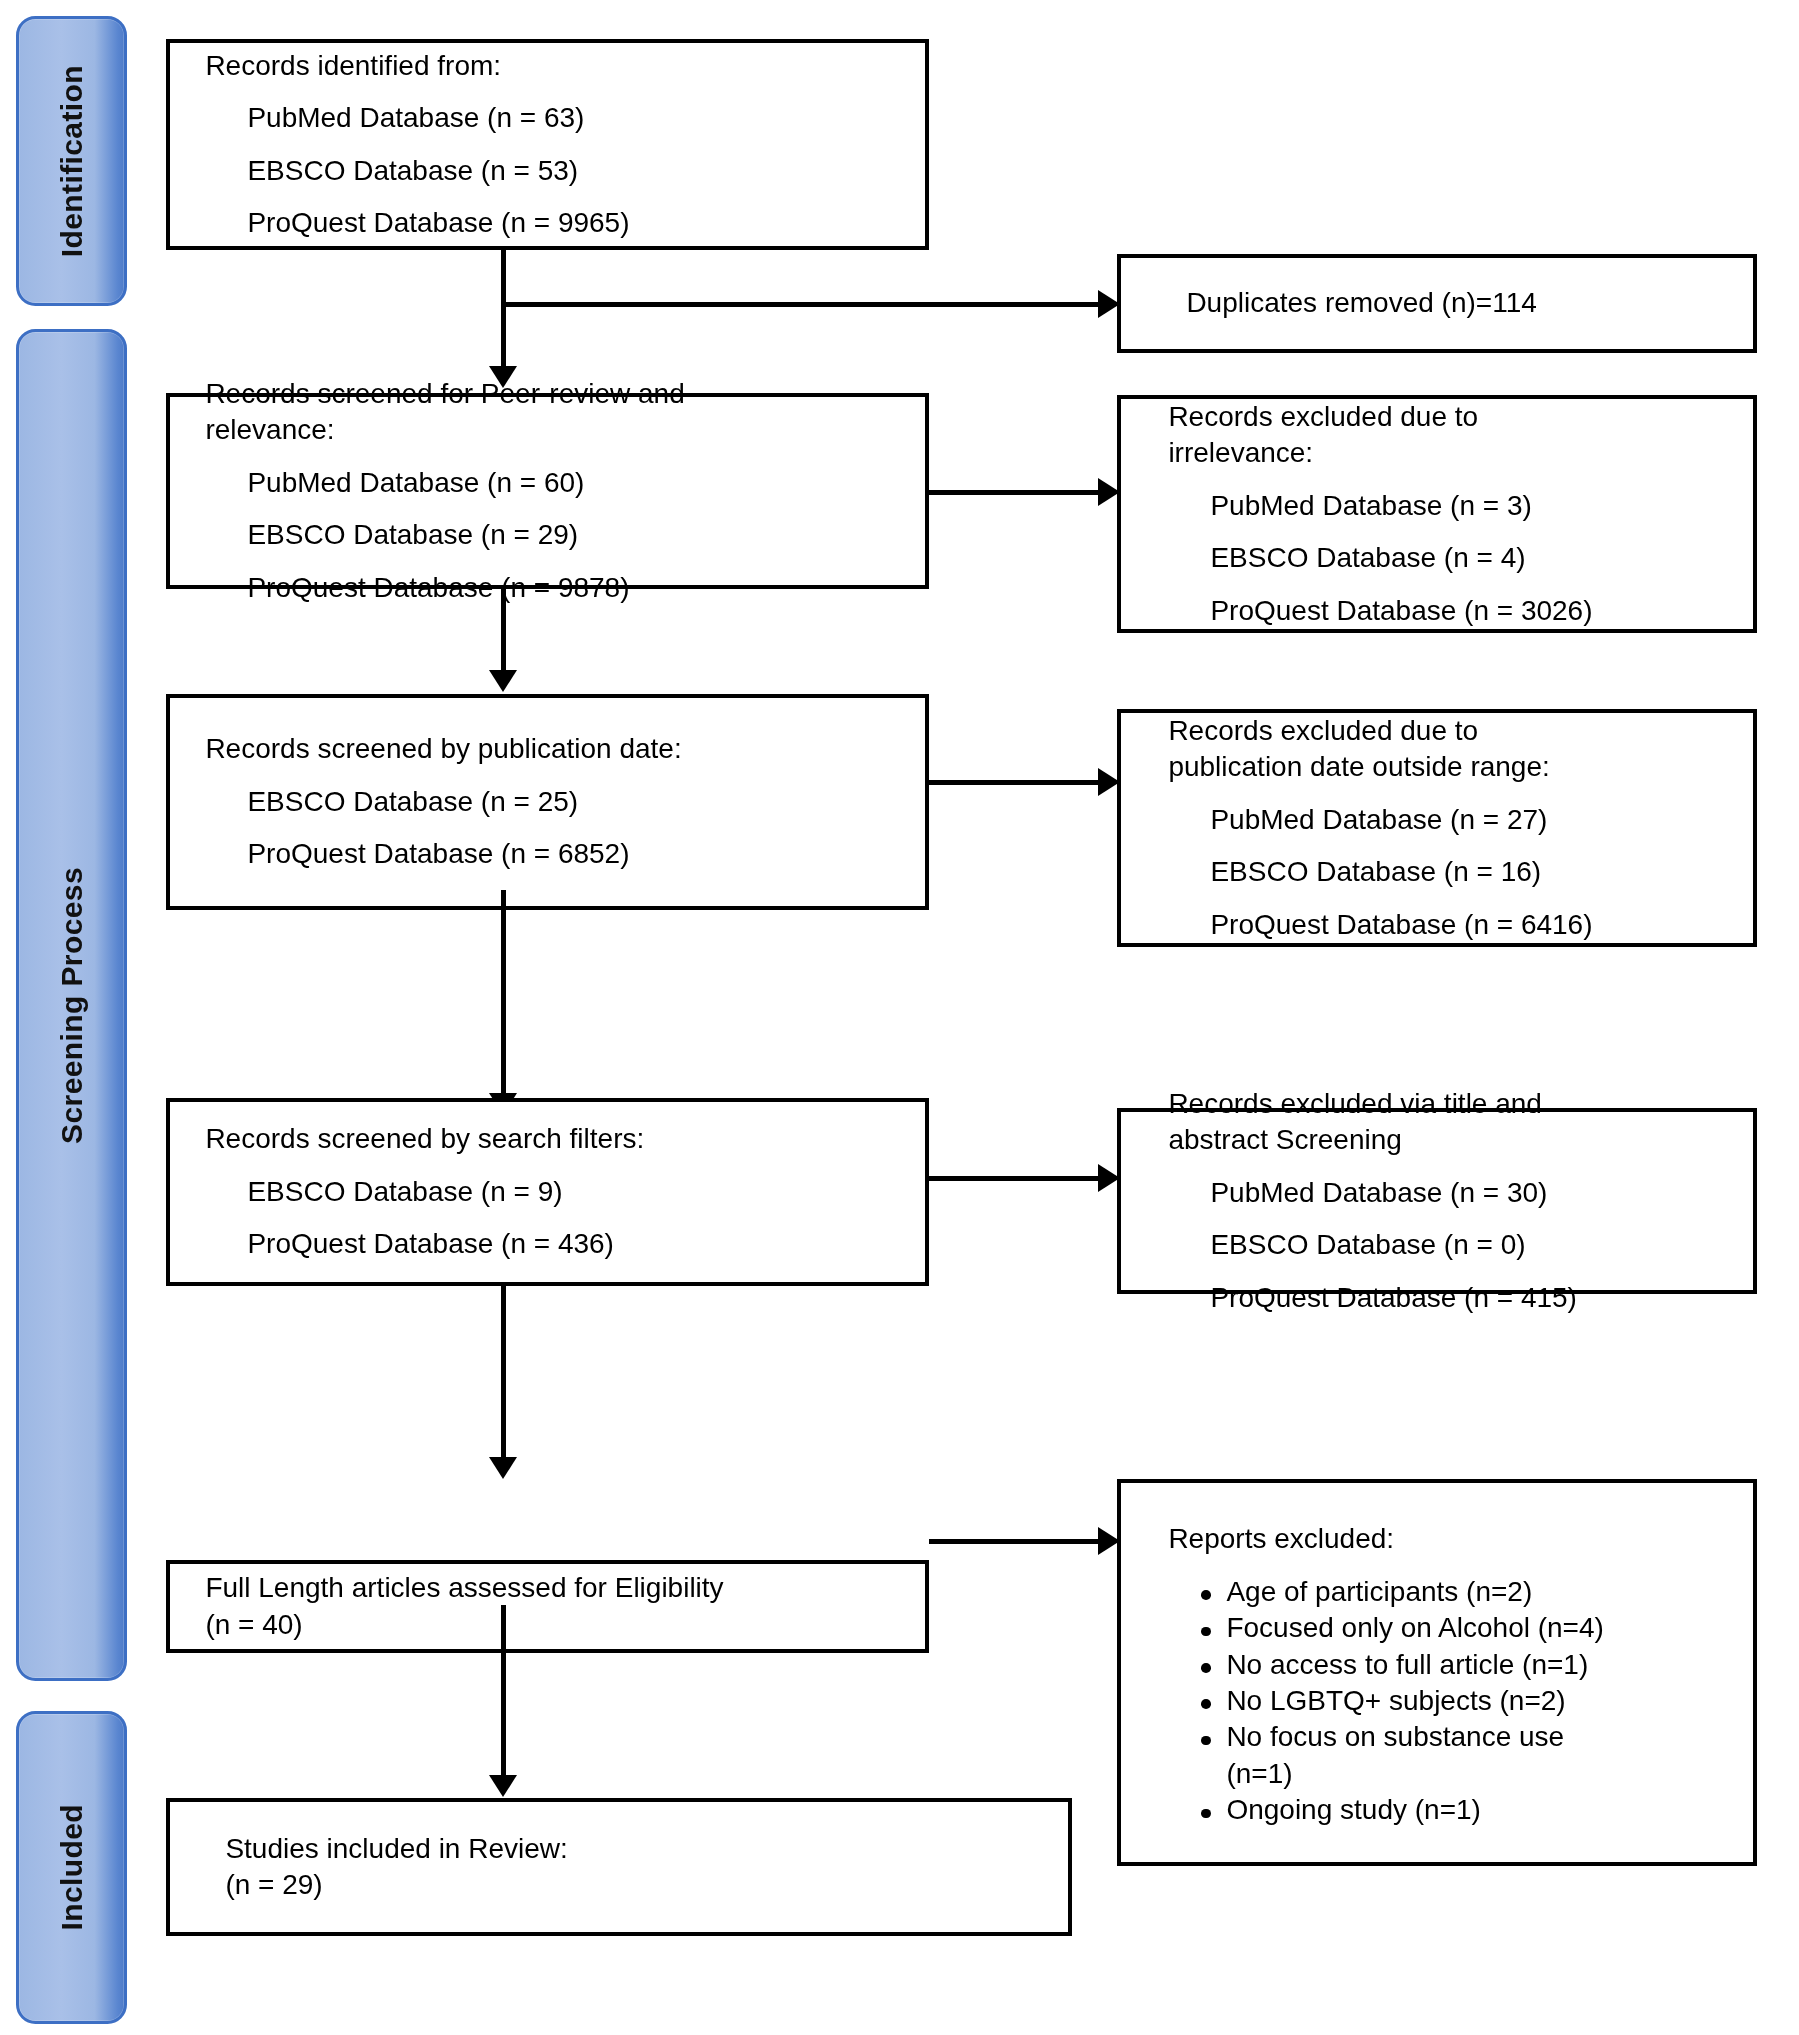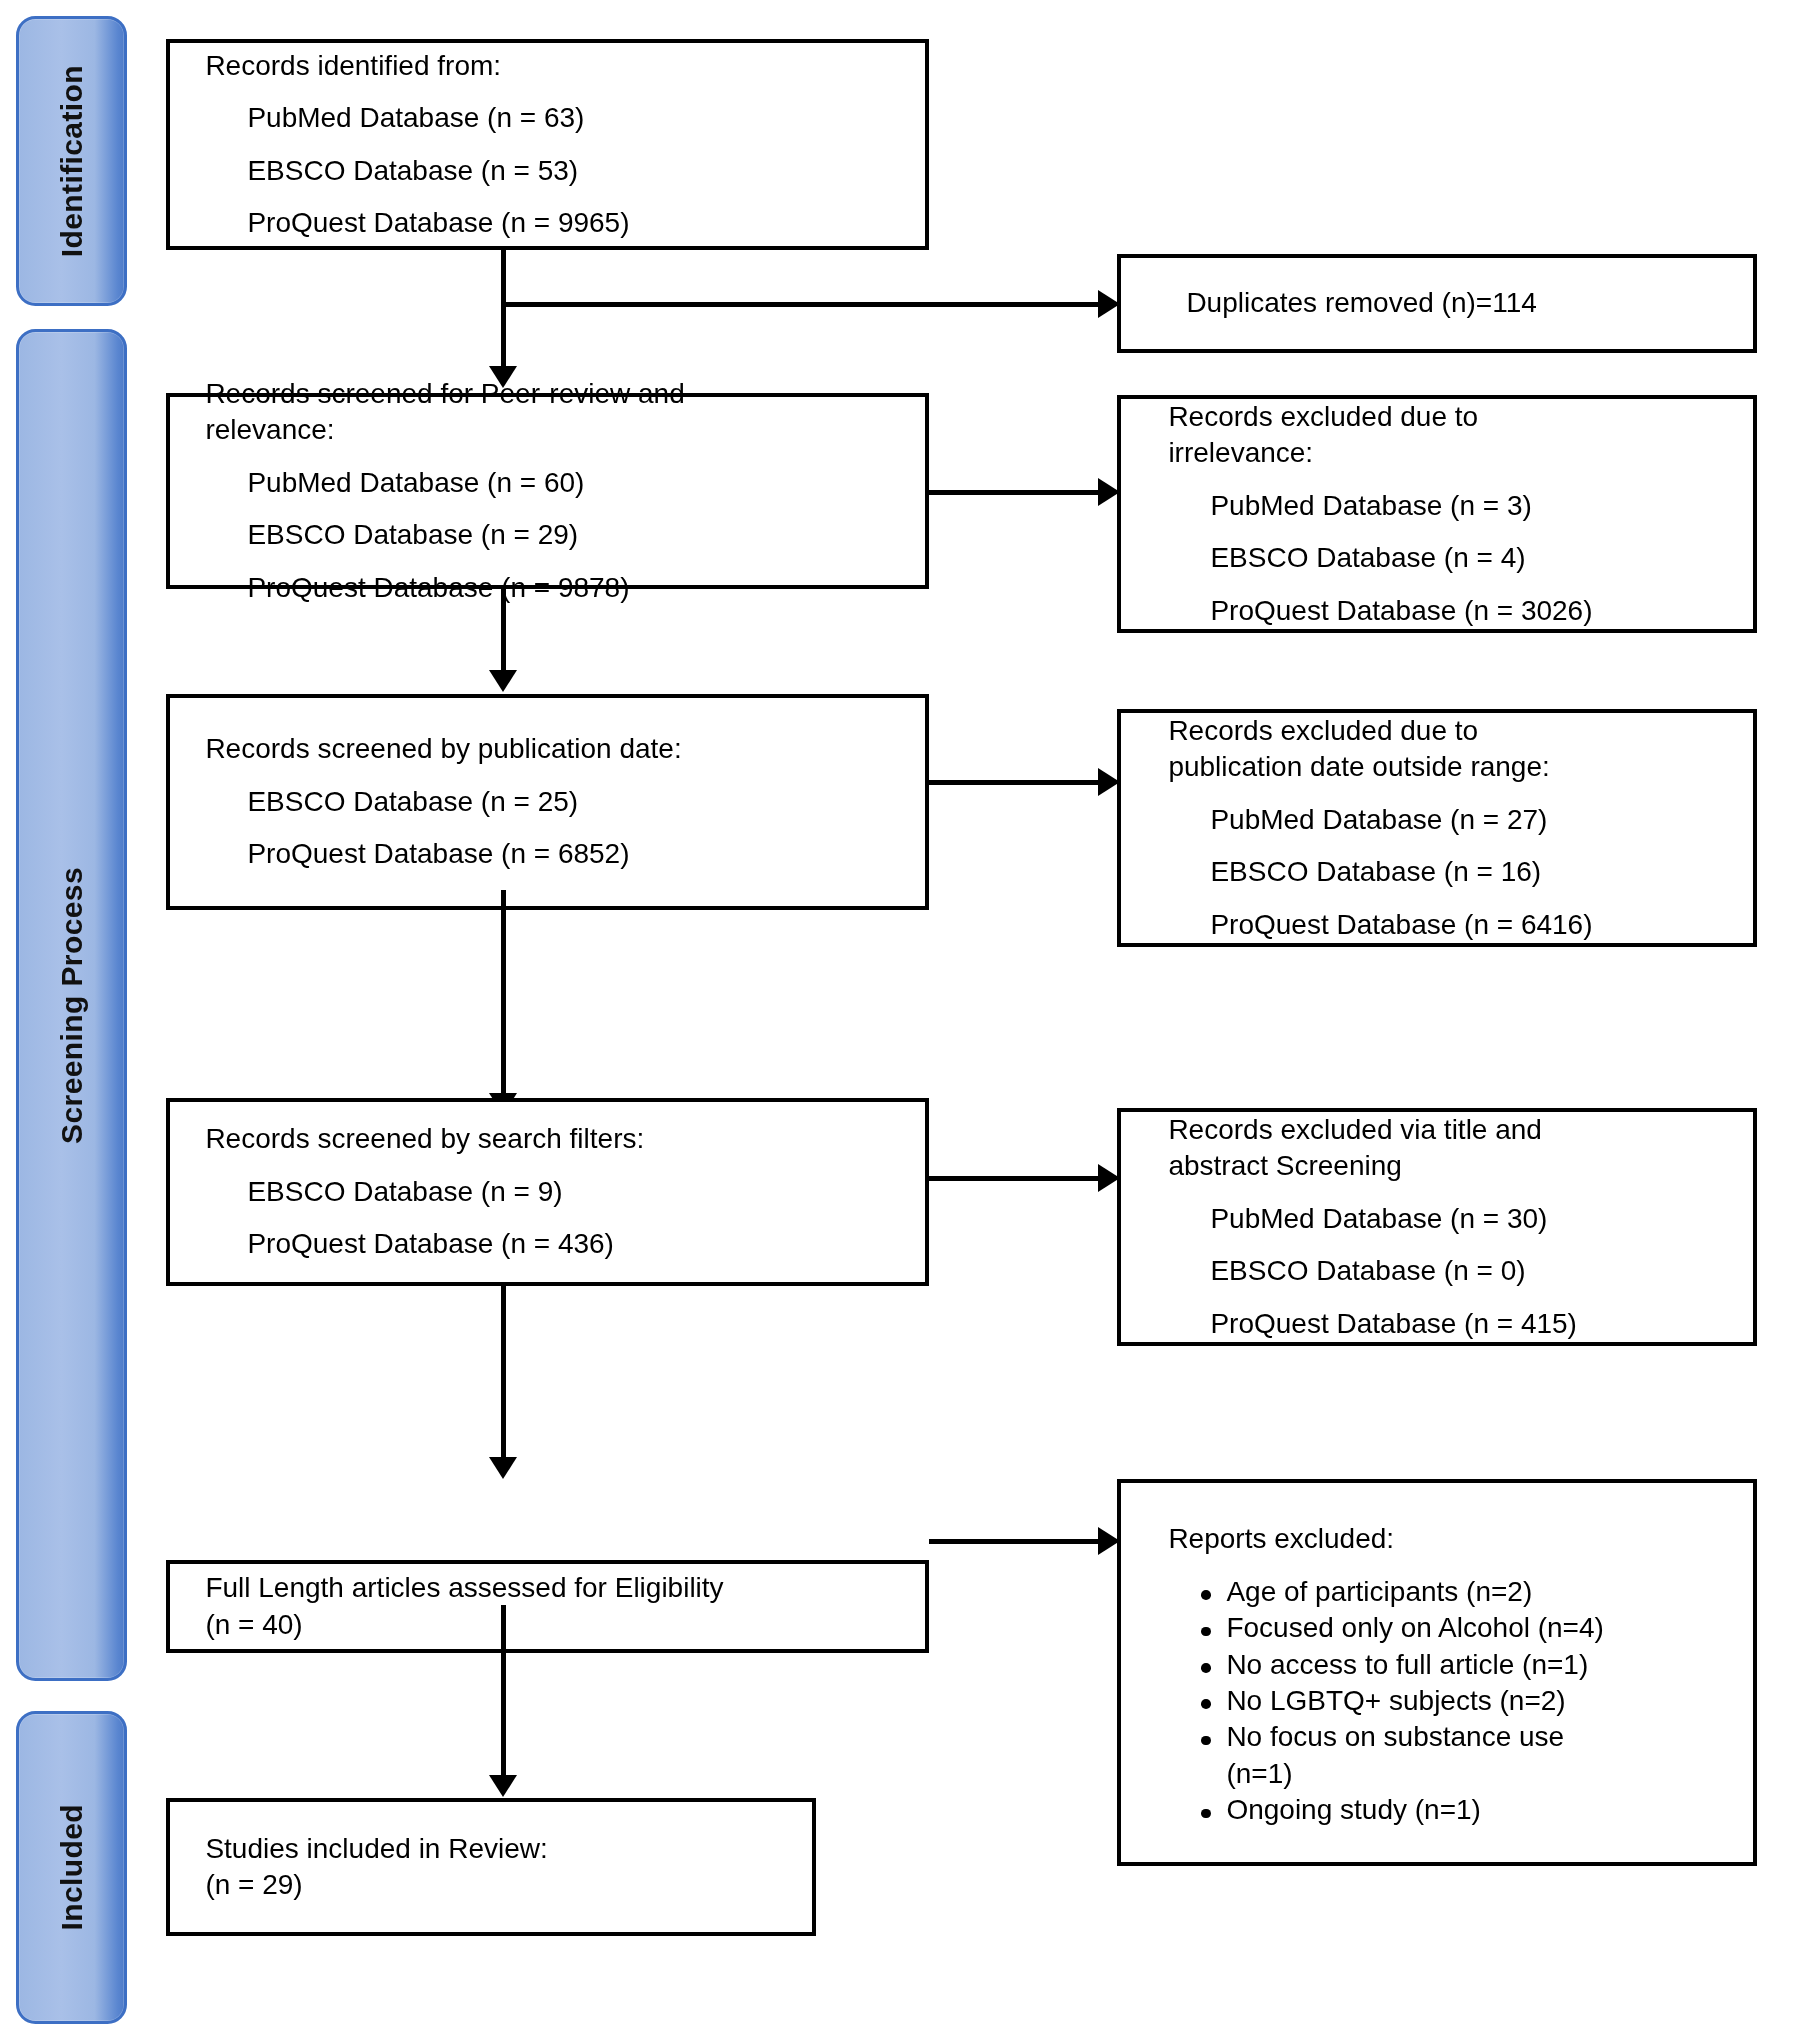--- a/index.html
+++ b/index.html
@@ -189,21 +189,21 @@
       <p class="ind">ProQuest Database (n = 436)</p>
     </div>
   </div>
 
   <div class="hline" style="left:929px;top:1176px;width:169px;"></div>
   <div class="arrow-right" style="left:1098px;top:1164px;"></div>
 
   <div class="vline" style="left:501px;top:1286px;height:173px;"></div>
   <div class="arrow-down" style="left:489px;top:1457px;"></div>
 
-  <div class="fbox" style="left:1117px;top:1108px;width:640px;height:238px;">
+  <div class="fbox" style="left:1117px;top:1108px;width:640px;height:186px;">
     <div class="inner">
       <p style="padding-left:12px;">Records excluded via title and
 abstract Screening</p>
       <p class="ind" style="padding-left:54px;">PubMed Database (n = 30)</p>
       <p class="ind" style="padding-left:54px;">EBSCO Database (n = 0)</p>
       <p class="ind" style="padding-left:54px;">ProQuest Database (n = 415)</p>
     </div>
   </div>
 
   <div class="fbox" style="left:166px;top:1560px;width:763px;height:93px;">
@@ -227,21 +227,21 @@
         <li>Focused only on Alcohol (n=4)</li>
         <li>No access to full article (n=1)</li>
         <li>No LGBTQ+ subjects (n=2)</li>
         <li style="white-space:pre-wrap;">No focus on substance use
 (n=1)</li>
         <li>Ongoing study (n=1)</li>
       </ul>
     </div>
   </div>
 
-  <div class="fbox" style="left:166px;top:1798px;width:650px;height:138px;">
+  <div class="fbox" style="left:166px;top:1798px;width:906px;height:138px;padding-left:20px;">
     <div class="inner">
       <p>Studies included in Review:
 (n = 29)</p>
     </div>
   </div>
 
 </div>
 
 
 </body></html>

